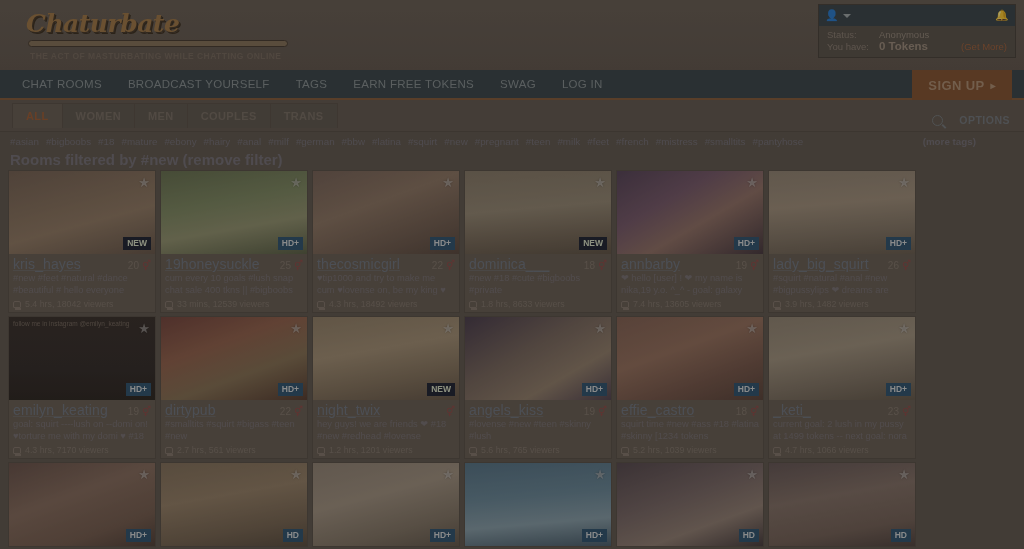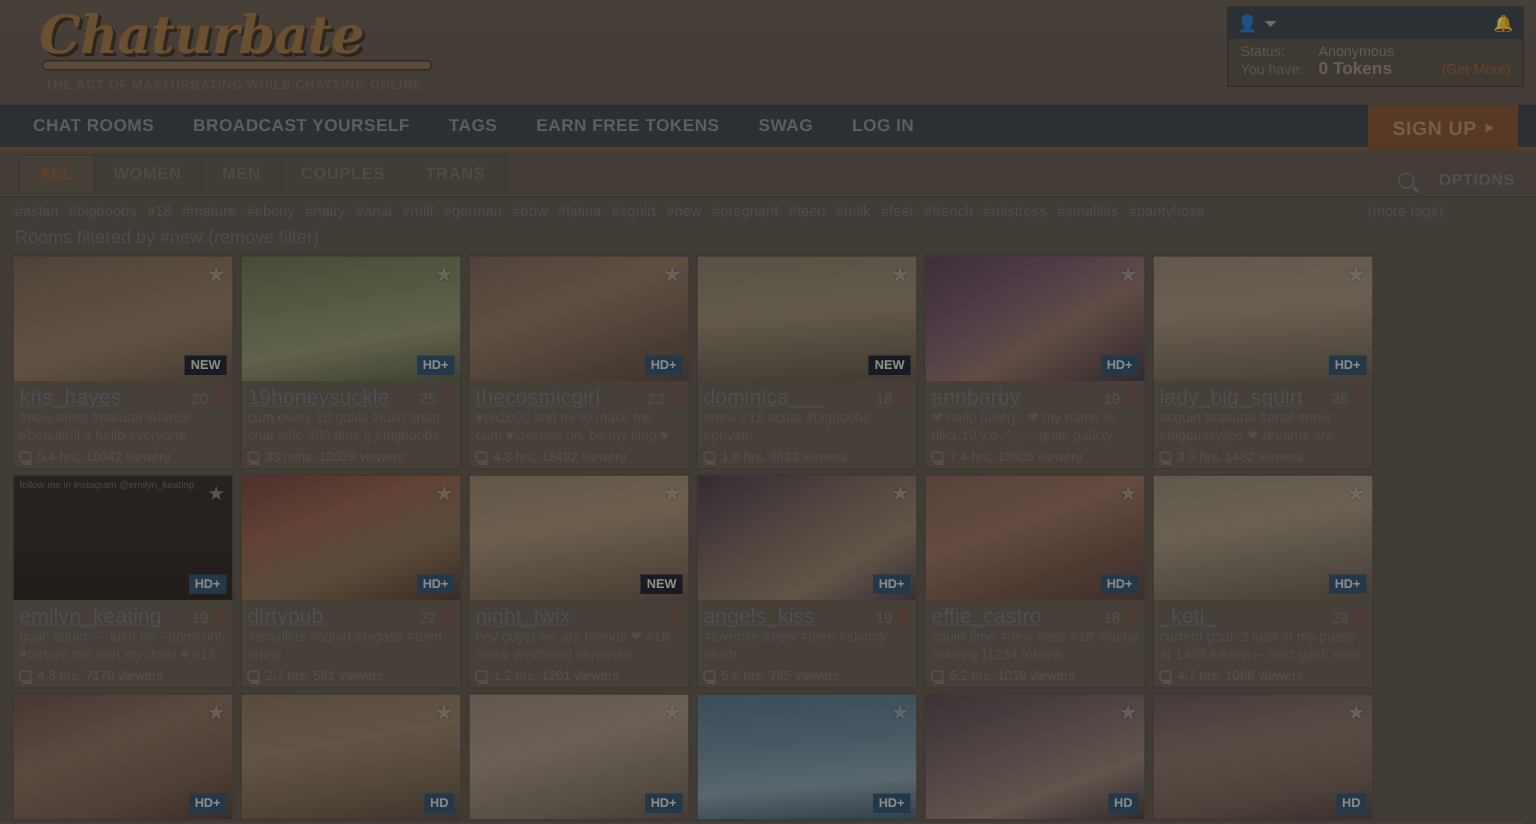--- a/index.html
+++ b/index.html
@@ -29,21 +29,21 @@
     height: 70px;
     background: #5a534c;
     background: linear-gradient(#5e574f,#574f48);
   }
   .logo-wrap {
     position: absolute; left: 18px; top: 2px;
     width: 300px;
   }
   .logo {
     font-family: "DejaVu Serif", serif;
-    font-size: 35px;
+    font-size: 25px;
     font-weight: bold;
     font-style: italic;
     letter-spacing: -0.5px;
     color: #9a7340;
     text-shadow: 1px 1px 0 #3a2f22, 2px 2px 0 #2e2518;
     line-height: 44px;
     padding-left: 8px;
   }
   .logo-underline {
     height: 7px; width: 260px;
@@ -99,21 +99,21 @@
     display: flex; align-items: center;
     padding-left: 22px;
     position: relative;
   }
   .navbar a {
     color: #7e8b90;
     font-size: 11.5px;
     letter-spacing: 0.3px;
     margin-right: 26px;
     text-decoration: none;
-    font-weight: 700;
+    font-weight: 400;
   }
   .signup {
     position: absolute; right: 12px; top: 0;
     height: 30px;
     padding: 0 16px;
     background: #7a4a28;
     color: #a88a6e;
     font-size: 13px;
     font-weight: bold;
     display: flex; align-items: center;
@@ -174,26 +174,27 @@
   
   .tagbar {
     padding: 4px 10px 0;
     font-size: 9.8px;
     color: #6b6a74;
     white-space: nowrap;
     position: relative;
     height: 19px;
   }
   .tagbar .tag { margin-right: 7px; }
-  .moretags { position: absolute; right: 62px; top: 4px; color: #6b6a74; }
+  .moretags { position: absolute; right: 48px; top: 4px; color: #6b6a74; font-weight: bold; }
   .filterline {
     padding: 0 10px;
-    font-size: 12px;
+    font-size: 15px;
     color: #6b6a74;
     height: 16px;
+    font-weight: bold;
   }
 
   
   .grid {
     padding: 3px 6px 0;
     display: flex;
     flex-wrap: wrap;
   }
   .card {
     width: 148px;

